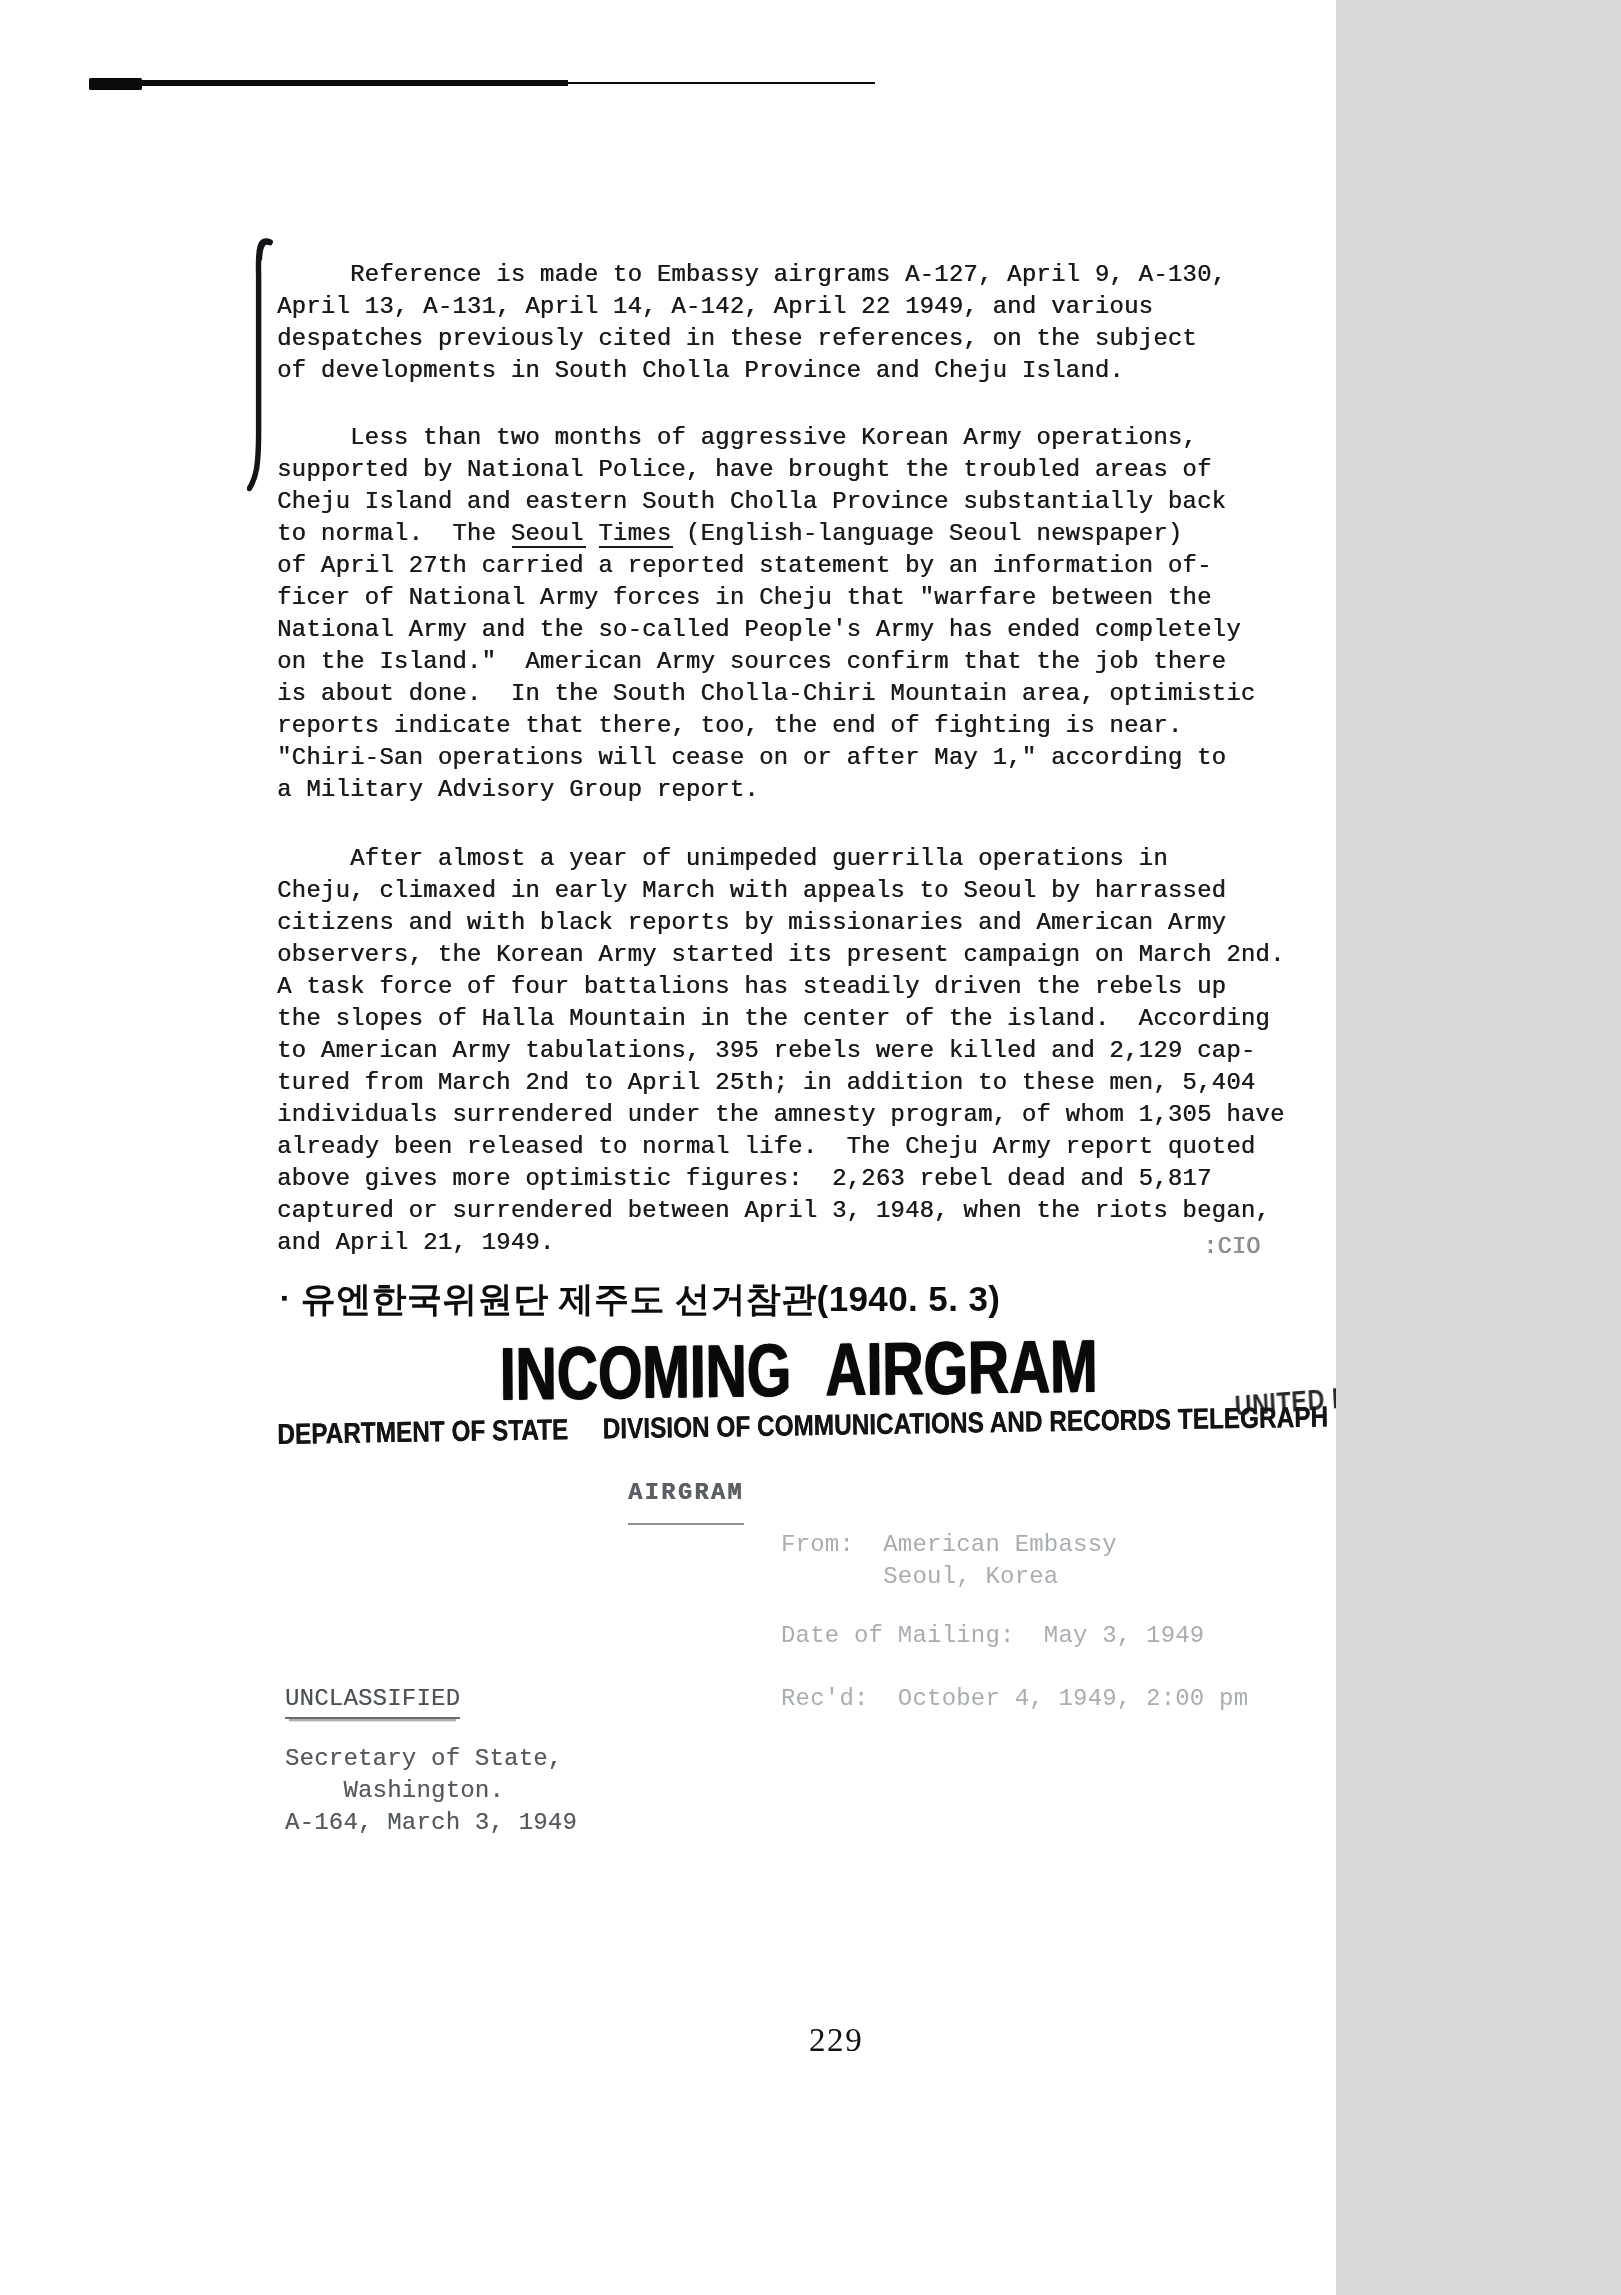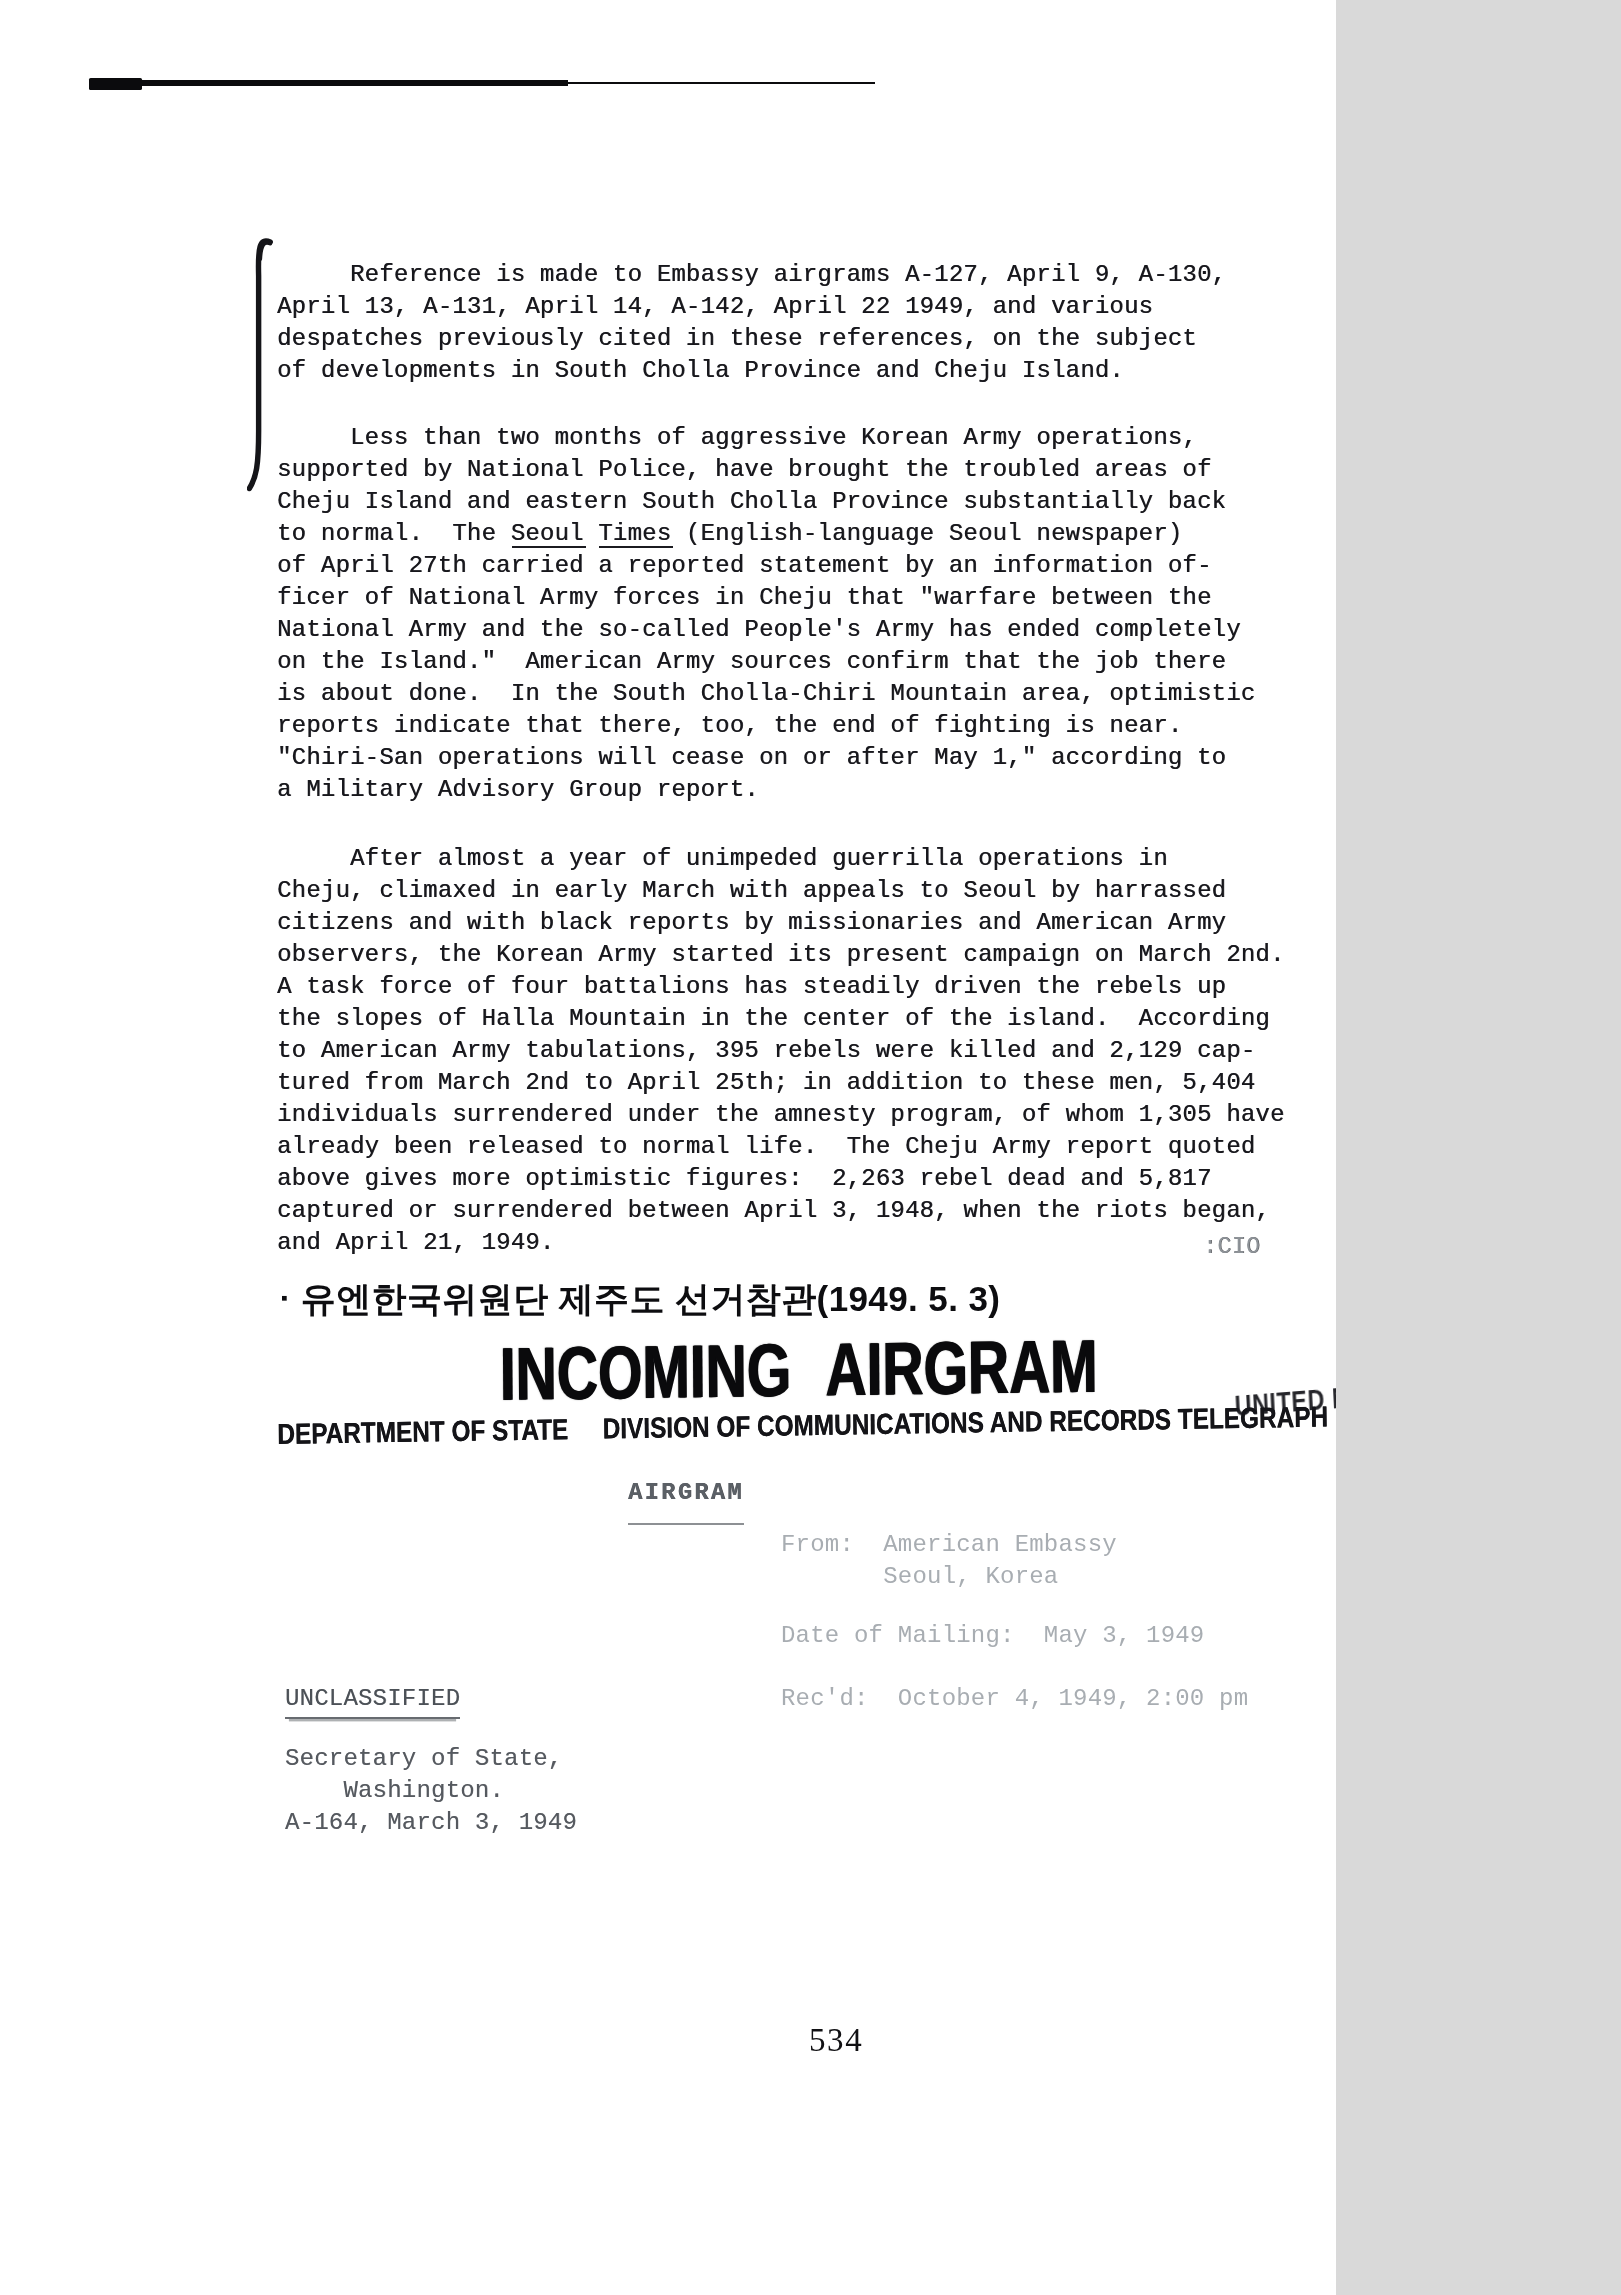--- a/index.html
+++ b/index.html
@@ -106,37 +106,37 @@
 to American Army tabulations, 395 rebels were killed and 2,129 cap-
 tured from March 2nd to April 25th; in addition to these men, 5,404
 individuals surrendered under the amnesty program, of whom 1,305 have
 already been released to normal life.  The Cheju Army report quoted
 above gives more optimistic figures:  2,263 rebel dead and 5,817
 captured or surrendered between April 3, 1948, when the riots began,
 and April 21, 1949.</pre>
 
   <div class="abs typed corner-mark">:CIO</div>
 
-  <div class="abs korean"><span class="bullet">▪</span><span>유엔한국위원단 제주도 선거참관(1949. 5. 3)</span></div>
+  <div class="abs korean"><span class="bullet">▪</span><span>유엔한국위원단 제주도 선거참관(1940. 5. 3)</span></div>
 
   <div class="abs incoming">INCOMING AIRGRAM</div>
 
   <div class="abs dept"><span>DEPARTMENT OF STATE</span><span class="division">DIVISION OF COMMUNICATIONS AND RECORDS TELEGRAPH BRANCH</span></div>
 
   <div class="abs overprint">UNITED NATION</div>
 
   <div class="abs typed airgram-sub">AIRGRAM</div>
 
   <pre class="abs typed faint from-block">From:  American Embassy
        Seoul, Korea</pre>
   <pre class="abs typed faint mailing-line">Date of Mailing:  May 3, 1949</pre>
   <pre class="abs typed faint recd-line">Rec'd:  October 4, 1949, 2:00 pm</pre>
   <pre class="abs typed unclass">UNCLASSIFIED</pre>
 
   <pre class="abs typed mid address-block">Secretary of State,
     Washington.
 A-164, March 3, 1949</pre>
 
 
-  <div class="abs pagenum">534</div>
+  <div class="abs pagenum">229</div>
 
 </div>
 
 
 </body></html>

